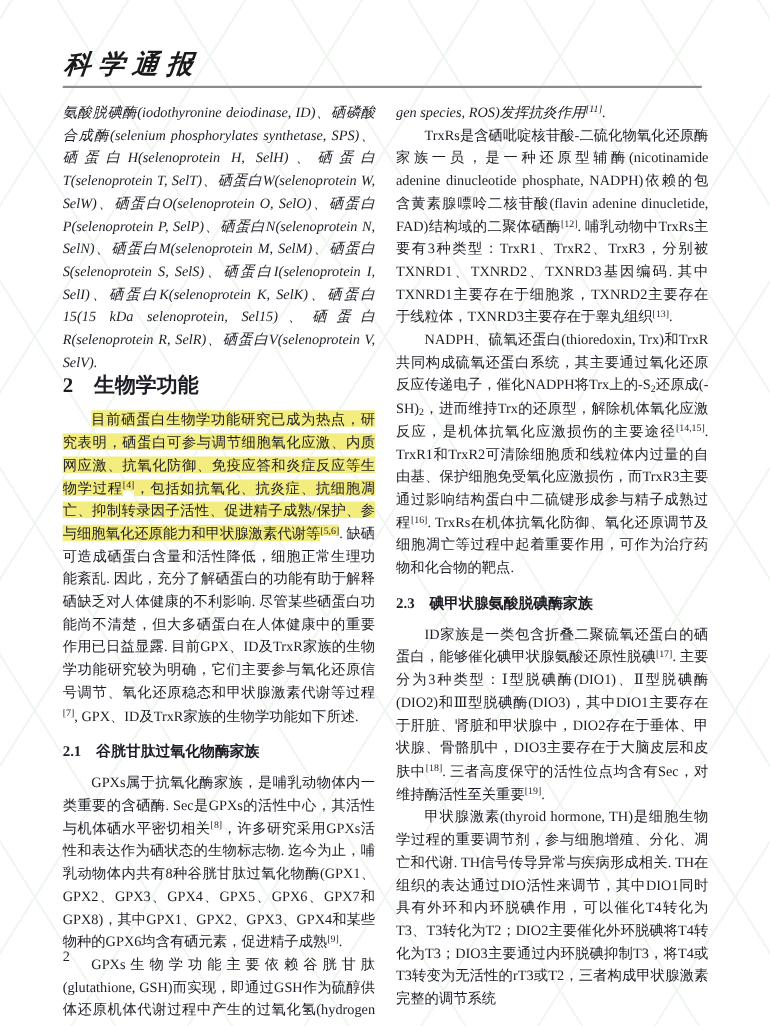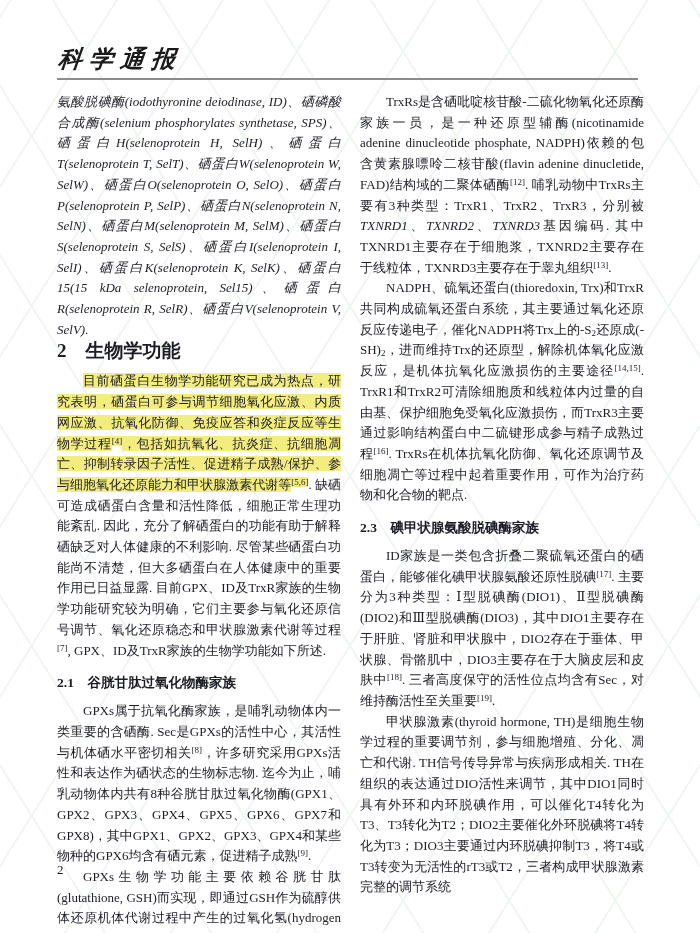--- a/index.html
+++ b/index.html
@@ -46,21 +46,21 @@
   .h-major{
     font-size:19px;font-weight:bold;margin:0 0 9px;line-height:22px;
   }
   .h-minor{
     font-size:13.5px;font-weight:bold;margin:11px 0 8px;line-height:21px;
   }
   .hnum{margin-right:1em;}
   .sup{font-size:9px;vertical-align:4px;line-height:0;}
   .sub{font-size:9px;vertical-align:-2px;line-height:0;}
   .hl{background:var(--hl);margin-top:21px;}
-  .it{font-style:italic;}
+  .it{}
   .pagenum{
     position:absolute;left:57px;top:862px;font-size:13px;color:var(--ink);
   }
 </style>
 </head>
 <body>
 
 <div class="page">
   <div class="watermark"></div>
 
@@ -82,20 +82,21 @@
 
       <div class="h-minor">
         <span class="hnum">2.1</span><span>谷胱甘肽过氧化物酶家族</span>
       </div>
 
       <p><span>GPXs属于抗氧化酶家族，是哺乳动物体内一类重要的含硒酶. Sec是GPXs的活性中心，其活性与机体硒水平密切相关</span><span class="sup">[8]</span><span>，许多研究采用GPXs活性和表达作为硒状态的生物标志物. 迄今为止，哺乳动物体内共有8种谷胱甘肽过氧化物酶(GPX1、GPX2、GPX3、GPX4、GPX5、GPX6、GPX7和GPX8)，其中GPX1、GPX2、GPX3、GPX4和某些物种的GPX6均含有硒元素，促进精子成熟</span><span class="sup">[9]</span><span>.</span></p>
       <p><span>GPXs生物学功能主要依赖谷胱甘肽(glutathione, GSH)而实现，即通过GSH作为硫醇供体还原机体代谢过程中产生的过氧化氢(hydrogen peroxide, H</span></p>
     </section>
 
     <section class="col">
+      <p class="noindent"><span>gen species, ROS)发挥抗炎作用</span><span class="sup">[11]</span><span>.</span></p>
 
 
       <p><span>TrxRs是含硒吡啶核苷酸-二硫化物氧化还原酶家族一员，是一种还原型辅酶(nicotinamide adenine dinucleotide phosphate, NADPH)依赖的包含黄素腺嘌呤二核苷酸(flavin adenine dinucletide, FAD)结构域的二聚体硒酶</span><span class="sup">[12]</span><span>. 哺乳动物中TrxRs主要有3种类型：TrxR1、TrxR2、TrxR3，分别被</span><span class="it">TXNRD1</span><span>、</span><span class="it">TXNRD2</span><span>、</span><span class="it">TXNRD3</span><span>基因编码. 其中TXNRD1主要存在于细胞浆，TXNRD2主要存在于线粒体，TXNRD3主要存在于睾丸组织</span><span class="sup">[13]</span><span>.</span></p>
       <p><span>NADPH、硫氧还蛋白(thioredoxin, Trx)和TrxR共同构成硫氧还蛋白系统，其主要通过氧化还原反应传递电子，催化NADPH将Trx上的-S</span><span class="sub">2</span><span>还原成(-SH)</span><span class="sub">2</span><span>，进而维持Trx的还原型，解除机体氧化应激反应，是机体抗氧化应激损伤的主要途径</span><span class="sup">[14,15]</span><span>. TrxR1和TrxR2可清除细胞质和线粒体内过量的自由基、保护细胞免受氧化应激损伤，而TrxR3主要通过影响结构蛋白中二硫键形成参与精子成熟过程</span><span class="sup">[16]</span><span>. TrxRs在机体抗氧化防御、氧化还原调节及细胞凋亡等过程中起着重要作用，可作为治疗药物和化合物的靶点.</span></p>
 
       <div class="h-minor">
         <span class="hnum">2.3</span><span>碘甲状腺氨酸脱碘酶家族</span>
       </div>
 
       <p><span>ID家族是一类包含折叠二聚硫氧还蛋白的硒蛋白，能够催化碘甲状腺氨酸还原性脱碘</span><span class="sup">[17]</span><span>. 主要分为3种类型：Ⅰ型脱碘酶(DIO1)、Ⅱ型脱碘酶(DIO2)和Ⅲ型脱碘酶(DIO3)，其中DIO1主要存在于肝脏、肾脏和甲状腺中，DIO2存在于垂体、甲状腺、骨骼肌中，DIO3主要存在于大脑皮层和皮肤中</span><span class="sup">[18]</span><span>. 三者高度保守的活性位点均含有Sec，对维持酶活性至关重要</span><span class="sup">[19]</span><span>.</span></p>

